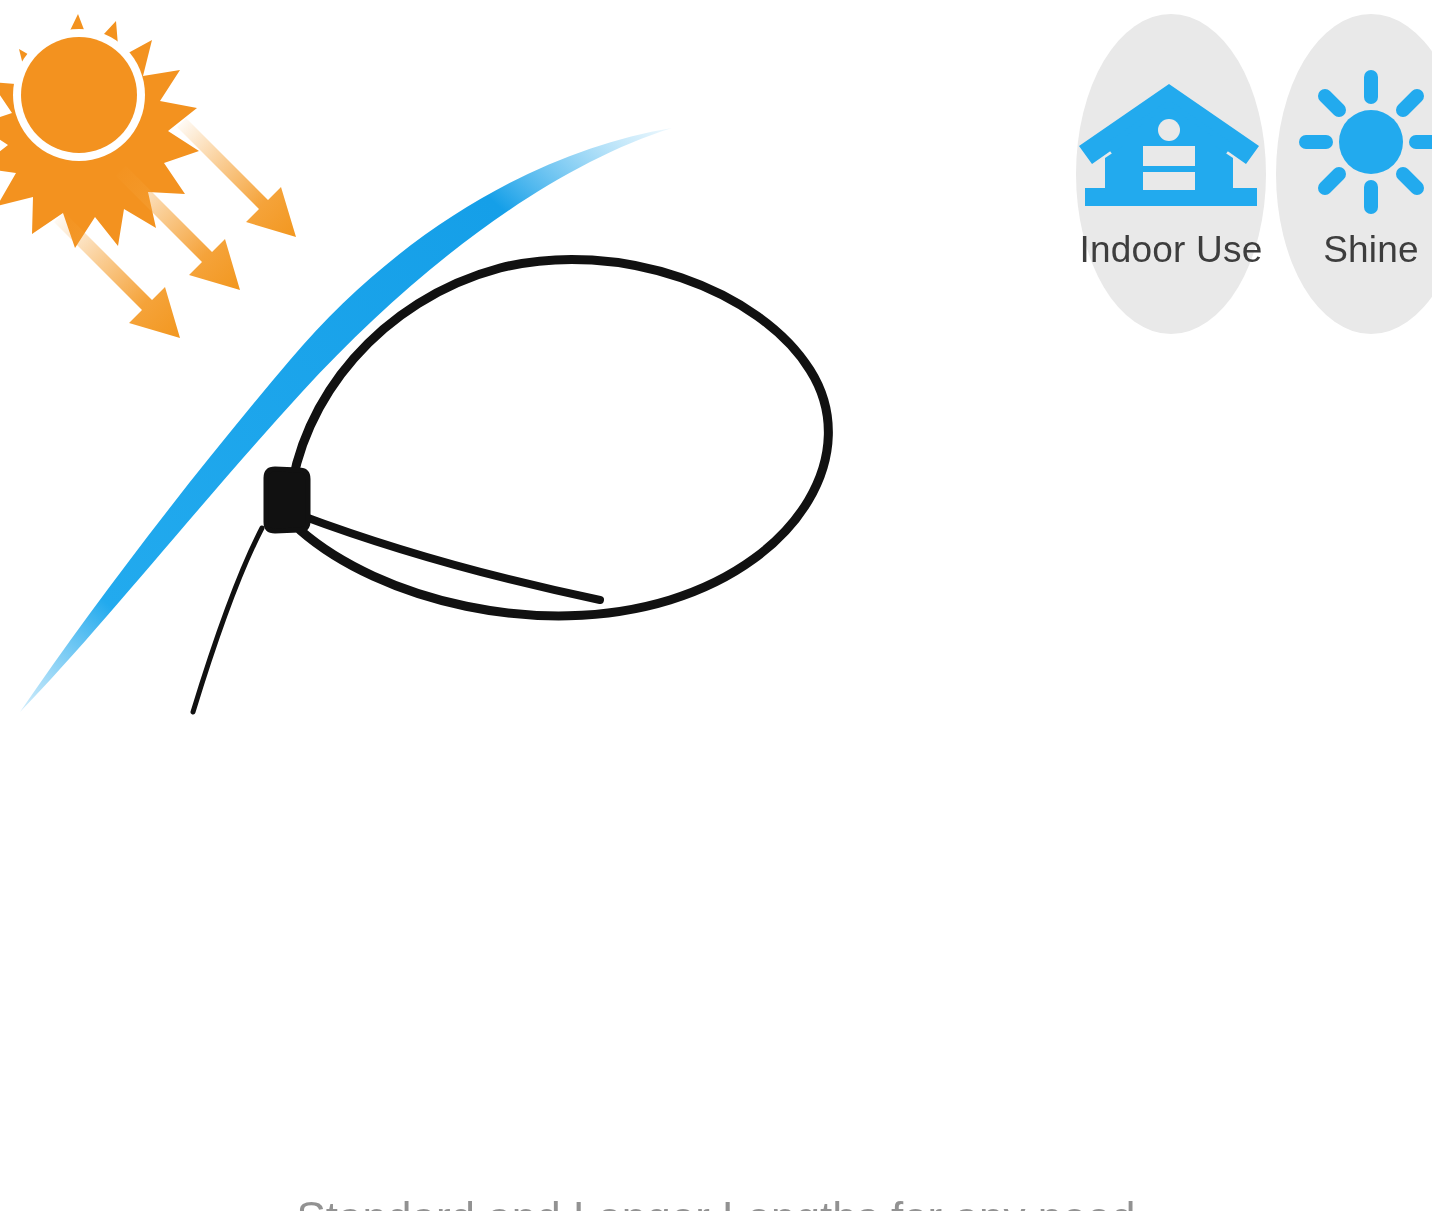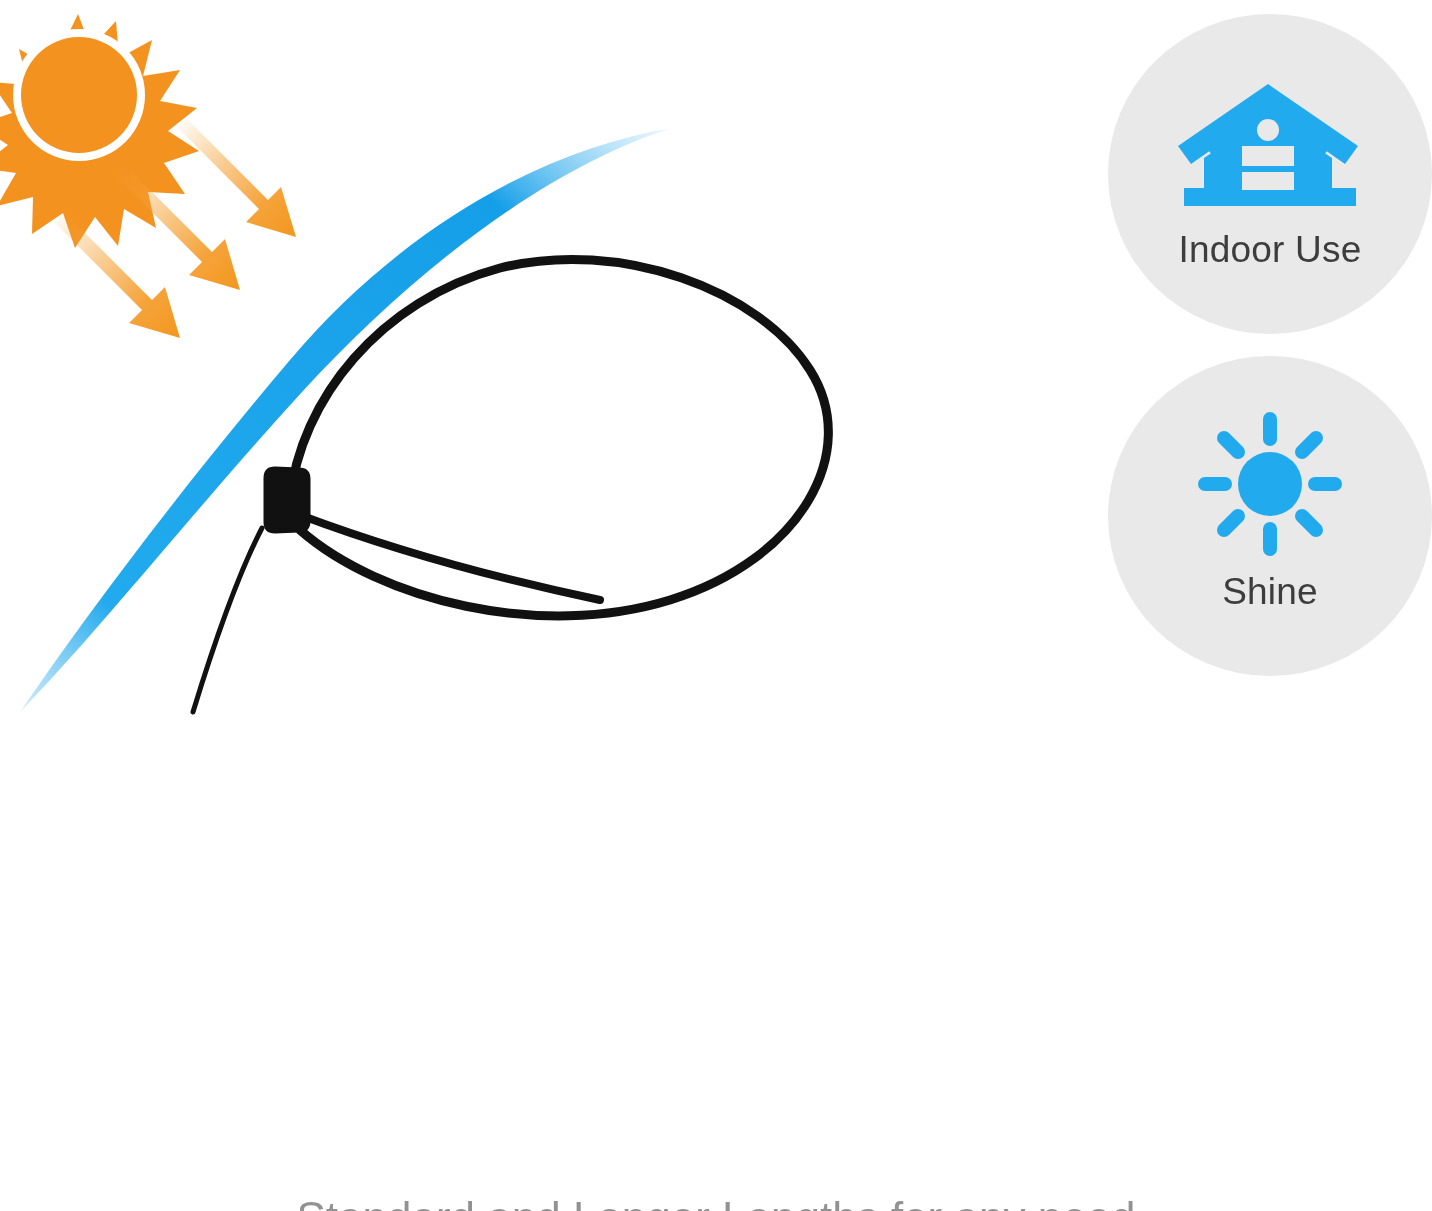--- a/index.html
+++ b/index.html
@@ -30,26 +30,26 @@
   }
   .illustration svg {
     display: block;
     width: 100%;
     height: 100%;
   }
 
   
   .badge-column {
     position: absolute;
-    left: 1108px;
+    left: 1076px;
     top: 14px;
     width: 324px;
     display: flex;
-    flex-direction: column;
-    gap: 22px;
+    flex-direction: row;
+    gap: 10px;
   }
   .badge {
     position: relative;
     width: 324px;
     height: 320px;
     border-radius: 50%;
     background: #e9e9e9;
     display: flex;
     flex-direction: column;
     align-items: center;

